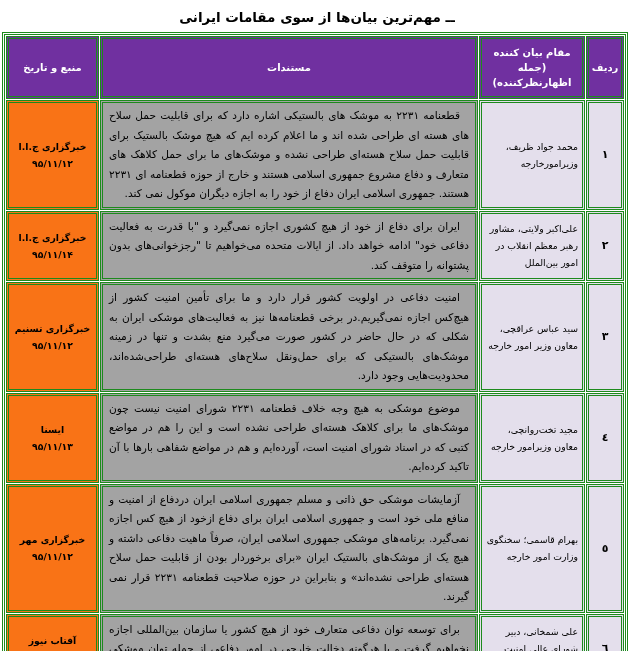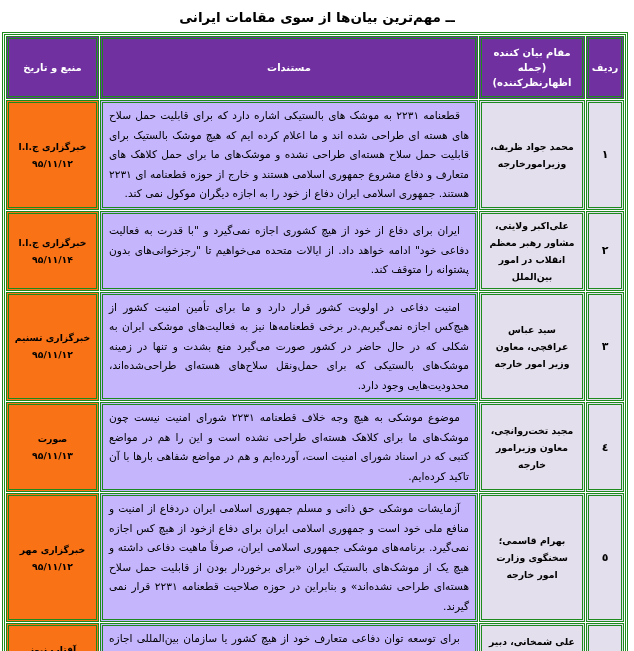--- a/index.html
+++ b/index.html
@@ -31,25 +31,25 @@
   thead th{
     background:var(--purple);color:#ffffff;
     font-weight:bold;font-size:10px;line-height:15px;
     text-align:center;padding:6px 2px;height:44px;
   }
   td.cell-num{
     background:var(--lavender);text-align:center;
     font-size:11px;font-weight:bold;padding:2px;
   }
   td.cell-official{
-    background:var(--lavender);text-align:center;
-    font-size:9.3px;font-weight:bold;line-height:17px;padding:3px 4px;
+    background:var(--lavender);
+    font-size:9.3px;font-weight:normal;line-height:17px;padding:3px 4px;
   }
   td.cell-evidence{
-    background:#c4b5fd;text-align:justify;
+    background:#a3a3a3;text-align:justify;
     font-size:10.6px;line-height:19.5px;padding:3px 6px;
     text-indent:9px;
   }
   td.cell-source{
     background:#f97316;text-align:center;
     font-size:9.3px;font-weight:bold;line-height:17px;padding:2px 3px;
   }
   .source-date:empty{display:none;}
 </style>
 </head>
@@ -105,21 +105,21 @@
       <div class="source-name">خبرگزاری تسنیم</div>
       <div class="source-date">۹۵/۱۱/۱۲</div>
     </td>
   </tr>
 
   <tr>
     <td class="cell-num">٤</td>
     <td class="cell-official">مجید تخت‌روانچی، معاون وزیرامور خارجه</td>
     <td class="cell-evidence">موضوع موشکی به هیچ وجه خلاف قطعنامه ۲۲۳۱ شورای امنیت نیست چون موشک‌های ما برای کلاهک هسته‌ای طراحی نشده است و این را هم در مواضع کتبی که در اسناد شورای امنیت است، آورده‌ایم و هم در مواضع شفاهی بارها با آن تاکید کرده‌ایم.</td>
     <td class="cell-source">
-      <div class="source-name">صورت</div>
+      <div class="source-name">ایسنا</div>
       <div class="source-date">۹۵/۱۱/۱۳</div>
     </td>
   </tr>
 
   <tr>
     <td class="cell-num">٥</td>
     <td class="cell-official">بهرام قاسمی؛ سخنگوی وزارت امور خارجه</td>
     <td class="cell-evidence">آزمایشات موشکی حق ذاتی و مسلم جمهوری اسلامی ایران دردفاع از امنیت و منافع ملی خود است و جمهوری اسلامی ایران برای دفاع ازخود از هیچ کس اجازه نمی‌گیرد. برنامه‌های موشکی جمهوری اسلامی ایران، صرفاً ماهیت دفاعی داشته و هیچ یک از موشک‌های بالستیک ایران «برای برخوردار بودن از قابلیت حمل سلاح هسته‌ای طراحی نشده‌اند» و بنابراین در حوزه صلاحیت قطعنامه ۲۲۳۱ قرار نمی گیرند.</td>
     <td class="cell-source">
       <div class="source-name">خبرگزاری مهر</div>

